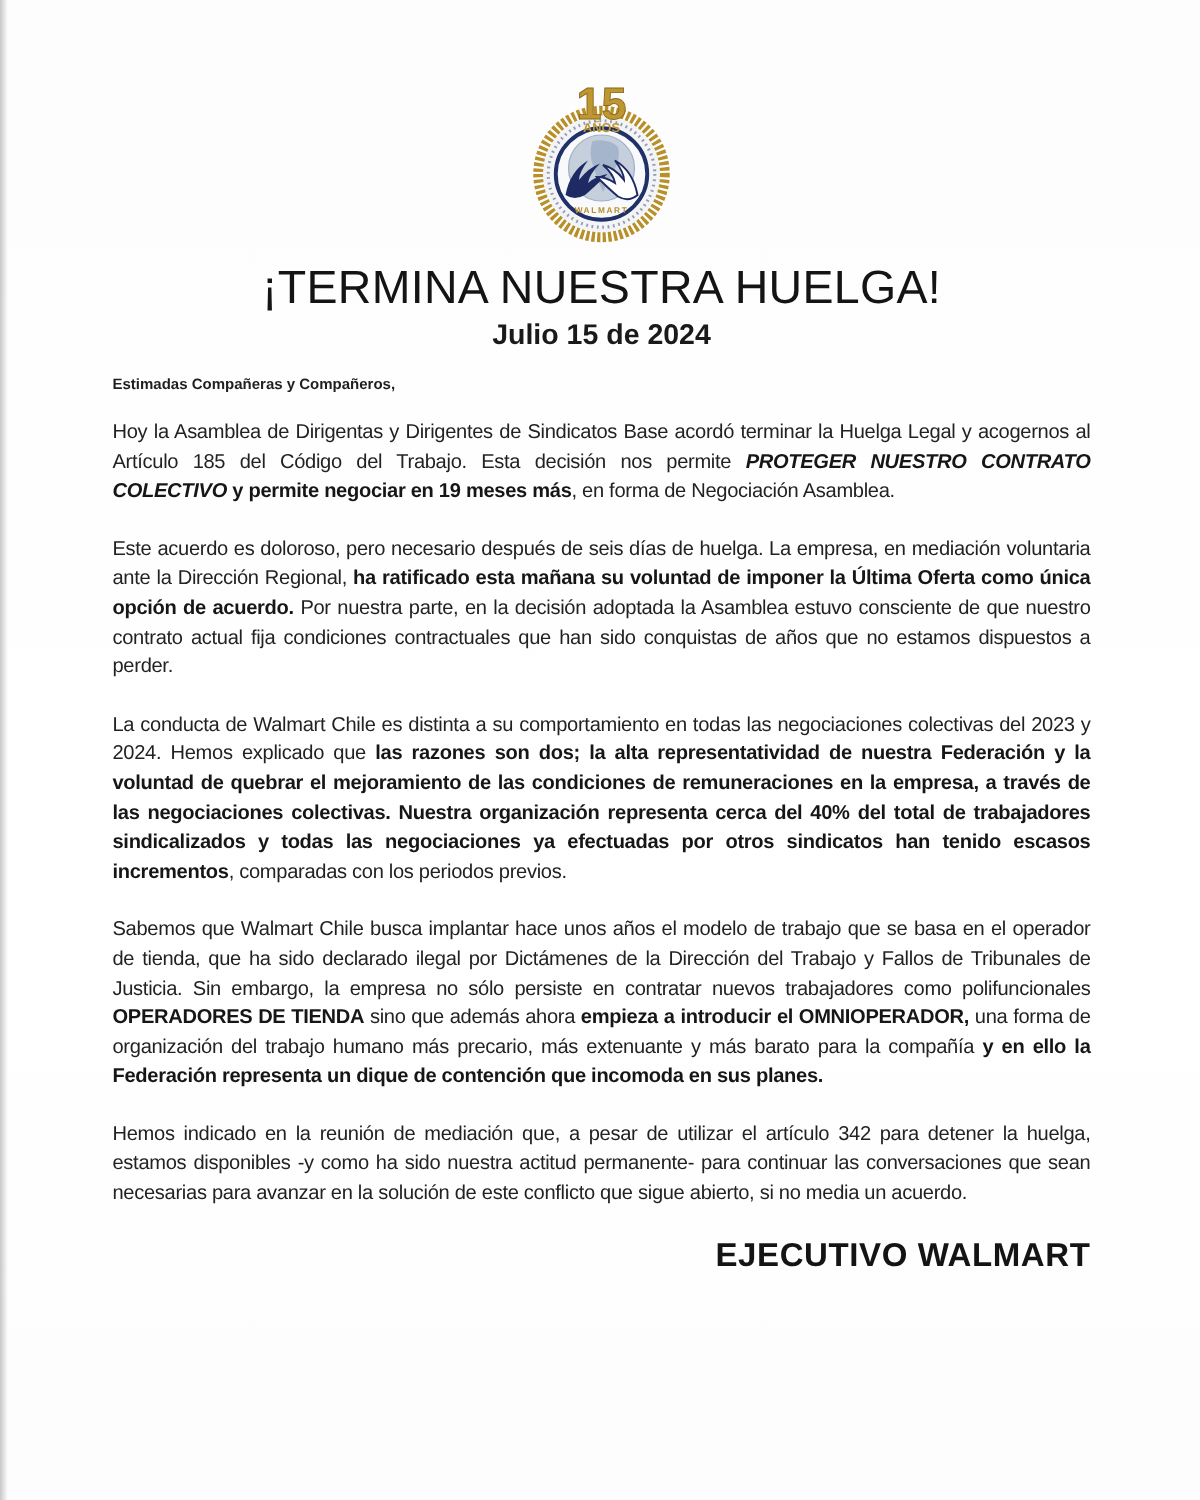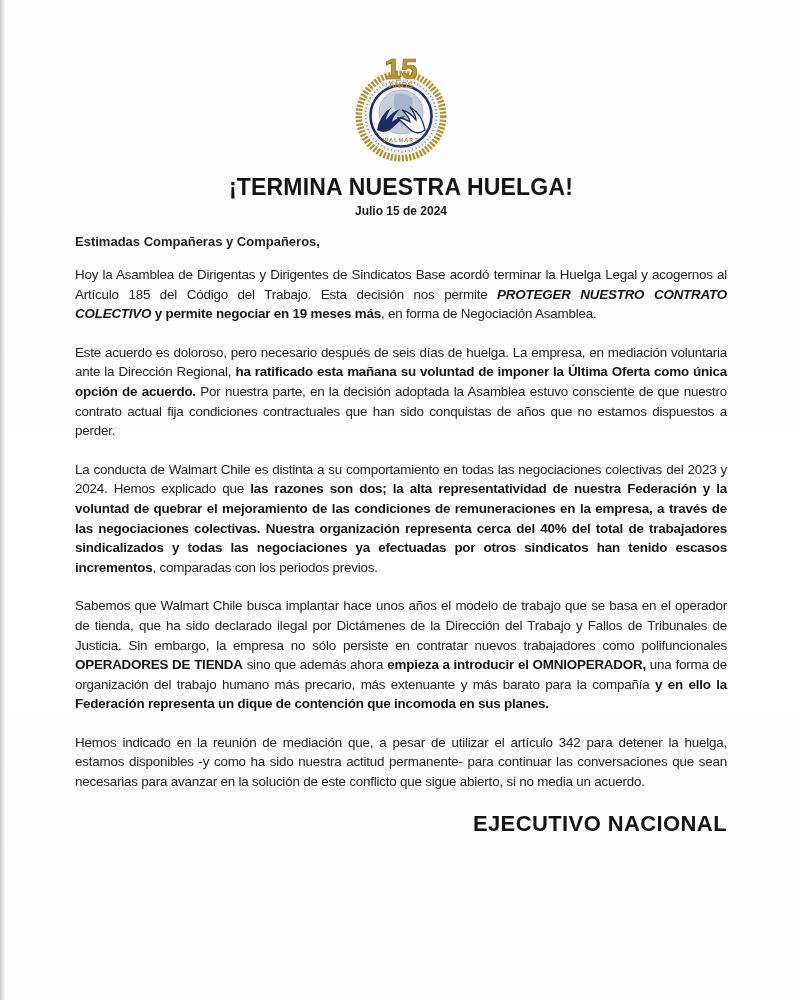--- a/index.html
+++ b/index.html
@@ -24,35 +24,35 @@
     position:relative;
     padding:52px 73px 0 75px;
   }
   .logo-wrap{
     text-align:center;
     height:114px;
     margin-bottom:4px;
   }
   .doc-title{
     text-align:center;
-    font-size:23px;
-    font-weight:700;
+    font-size:31px;
+    font-weight:400;
     color:#141414;
     margin:8px 0 3px 0;
     letter-spacing:0.2px;
   }
   .doc-date{
     text-align:center;
-    font-size:12px;
+    font-size:19px;
     font-weight:700;
     color:#1a1a1a;
     margin:0 0 10px 0;
   }
   .salutation{
-    font-size:13px;
+    font-size:10px;
     font-weight:700;
     margin:16px 0 16px 0;
   }
   .body-paragraphs p{
     font-size:13.4px;
     line-height:19.6px;
     letter-spacing:-0.2px;
     text-align:justify;
     color:#222222;
     margin:0 0 19px 0;
@@ -106,16 +106,16 @@
     <div class="salutation">Estimadas Compañeras y Compañeros,</div>
 
     <div class="body-paragraphs">
         <p><span>Hoy la Asamblea de Dirigentas y Dirigentes de Sindicatos Base acordó terminar la Huelga Legal y acogernos al Artículo 185 del Código del Trabajo. Esta decisión nos permite </span><span class="b i">PROTEGER NUESTRO CONTRATO COLECTIVO </span><span class="b">y permite negociar en 19 meses más</span><span>, en forma de Negociación Asamblea.</span></p>
         <p><span>Este acuerdo es doloroso, pero necesario después de seis días de huelga. La empresa, en mediación voluntaria ante la Dirección Regional, </span><span class="b">ha ratificado esta mañana su voluntad de imponer la Última Oferta como única opción de acuerdo.</span><span> Por nuestra parte, en la decisión adoptada la Asamblea estuvo consciente de que nuestro contrato actual fija condiciones contractuales que han sido conquistas de años que no estamos dispuestos a perder.</span></p>
         <p><span>La conducta de Walmart Chile es distinta a su comportamiento en todas las negociaciones colectivas del 2023 y 2024. Hemos explicado que </span><span class="b">las razones son dos; la alta representatividad de nuestra Federación y la voluntad de quebrar el mejoramiento de las condiciones de remuneraciones en la empresa, a través de las negociaciones colectivas. Nuestra organización representa cerca del 40% del total de trabajadores sindicalizados y todas las negociaciones ya efectuadas por otros sindicatos han tenido escasos incrementos</span><span>, comparadas con los periodos previos.</span></p>
         <p><span>Sabemos que Walmart Chile busca implantar hace unos años el modelo de trabajo que se basa en el operador de tienda, que ha sido declarado ilegal por Dictámenes de la Dirección del Trabajo y Fallos de Tribunales de Justicia. Sin embargo, la empresa no sólo persiste en contratar nuevos trabajadores como polifuncionales </span><span class="b">OPERADORES DE TIENDA</span><span> sino que además ahora </span><span class="b">empieza a introducir el OMNIOPERADOR,</span><span> una forma de organización del trabajo humano más precario, más extenuante y más barato para la compañía </span><span class="b">y en ello la Federación representa un dique de contención que incomoda en sus planes.</span></p>
         <p><span>Hemos indicado en la reunión de mediación que, a pesar de utilizar el artículo 342 para detener la huelga, estamos disponibles -y como ha sido nuestra actitud permanente- para continuar las conversaciones que sean necesarias para avanzar en la solución de este conflicto que sigue abierto, si no media un acuerdo.</span></p>
       </div>
 
-    <div class="signature">EJECUTIVO NACIONAL</div>
+    <div class="signature">EJECUTIVO WALMART</div>
 
   </div>
 </div>
 
 </body></html>

